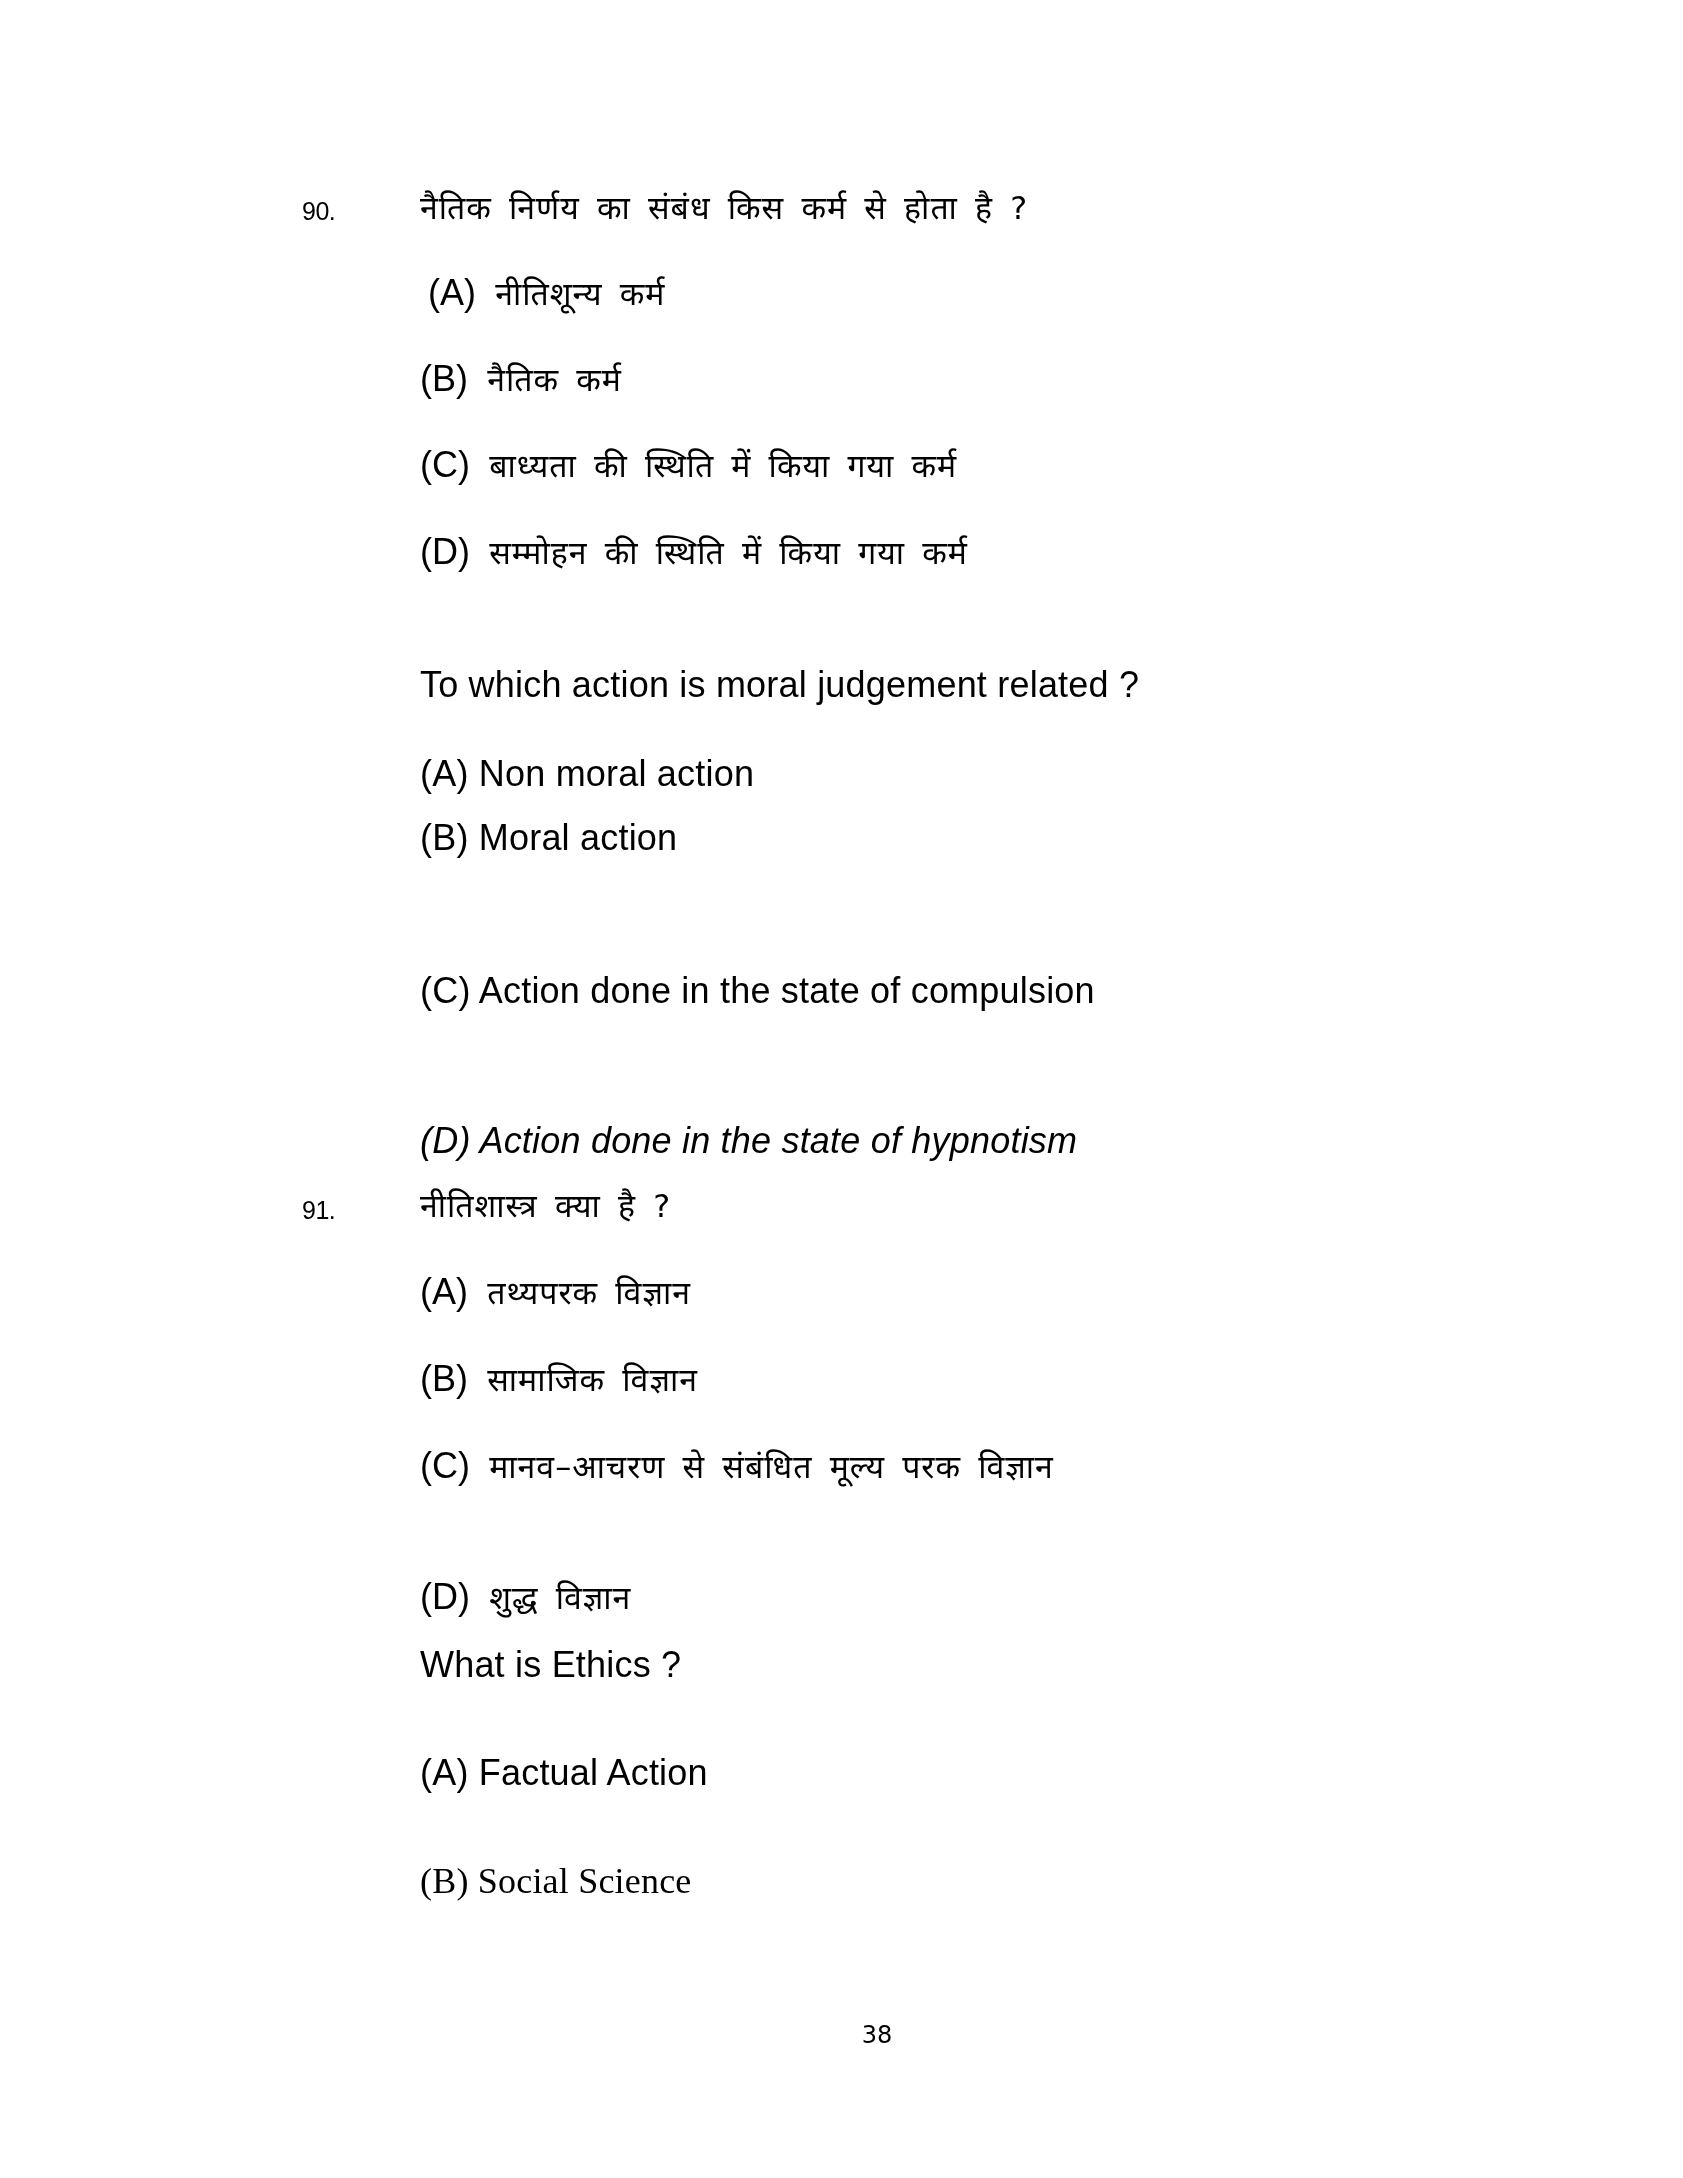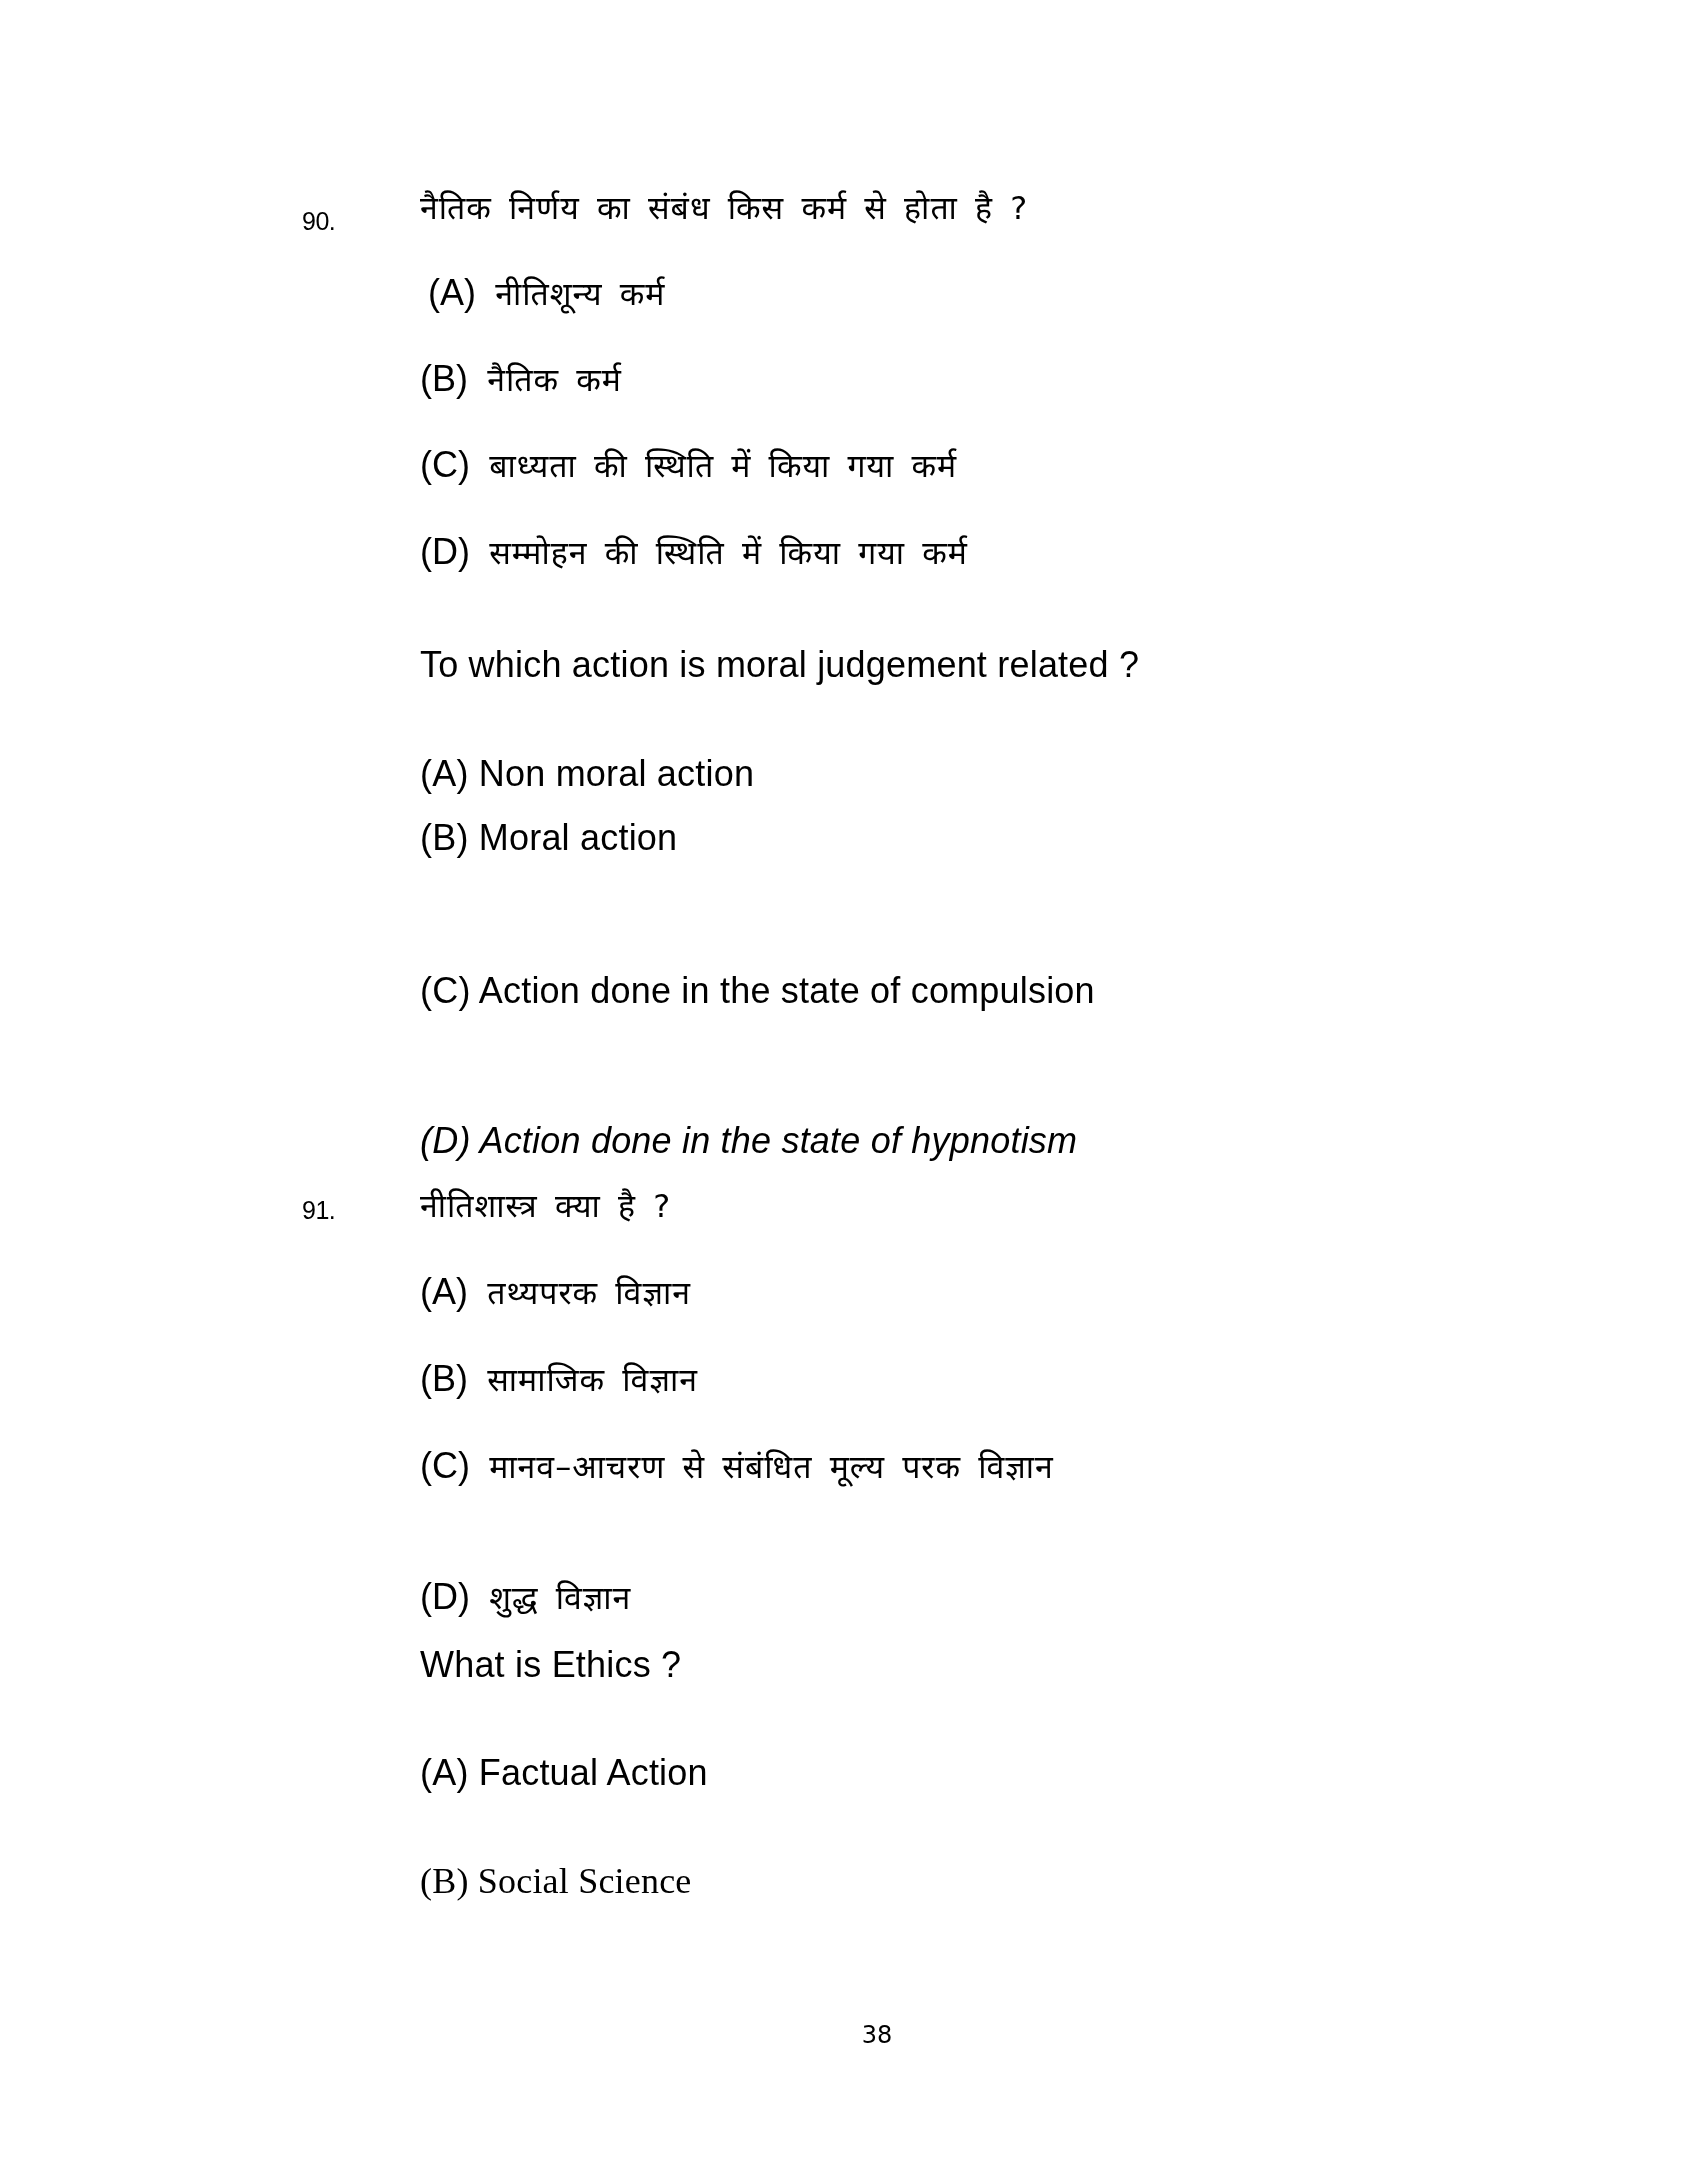--- a/index.html
+++ b/index.html
@@ -57,41 +57,41 @@
     font-size: 24px;
     transform: translateY(-50%);
     padding-left: 71px;
     box-sizing: border-box;
   }
 </style>
 </head>
 <body>
 
 <div>
-  <span class="qnum" style="top:211px;margin-top:10px;">90.</span>
+  <span class="qnum" style="top:211px;">90.</span>
   <div class="line hi" style="top:208px;">नैतिक निर्णय का संबंध किस कर्म से होता है ?</div>
 
   <div class="line hi" style="top:293px;margin-left:8px;">
     <span class="opt-letter">(A)</span>
     <span>नीतिशून्य कर्म</span>
   </div>
   <div class="line hi" style="top:379px;">
     <span class="opt-letter">(B)</span>
     <span>नैतिक कर्म</span>
   </div>
   <div class="line hi" style="top:465px;">
     <span class="opt-letter">(C)</span>
     <span>बाध्यता की स्थिति में किया गया कर्म</span>
   </div>
   <div class="line hi" style="top:552px;">
     <span class="opt-letter">(D)</span>
     <span>सम्मोहन की स्थिति में किया गया कर्म</span>
   </div>
 
-  <div class="line en" style="top:665px;">To which action is moral judgement related ?</div>
+  <div class="line en" style="top:685px;">To which action is moral judgement related ?</div>
 
   <div class="line en" style="top:774px;">
     <span>(A)</span>
     <span>Non moral action</span>
   </div>
   <div class="line en" style="top:838px;">
     <span>(B)</span>
     <span>Moral action</span>
   </div>
   <div class="line en" style="top:991px;">

